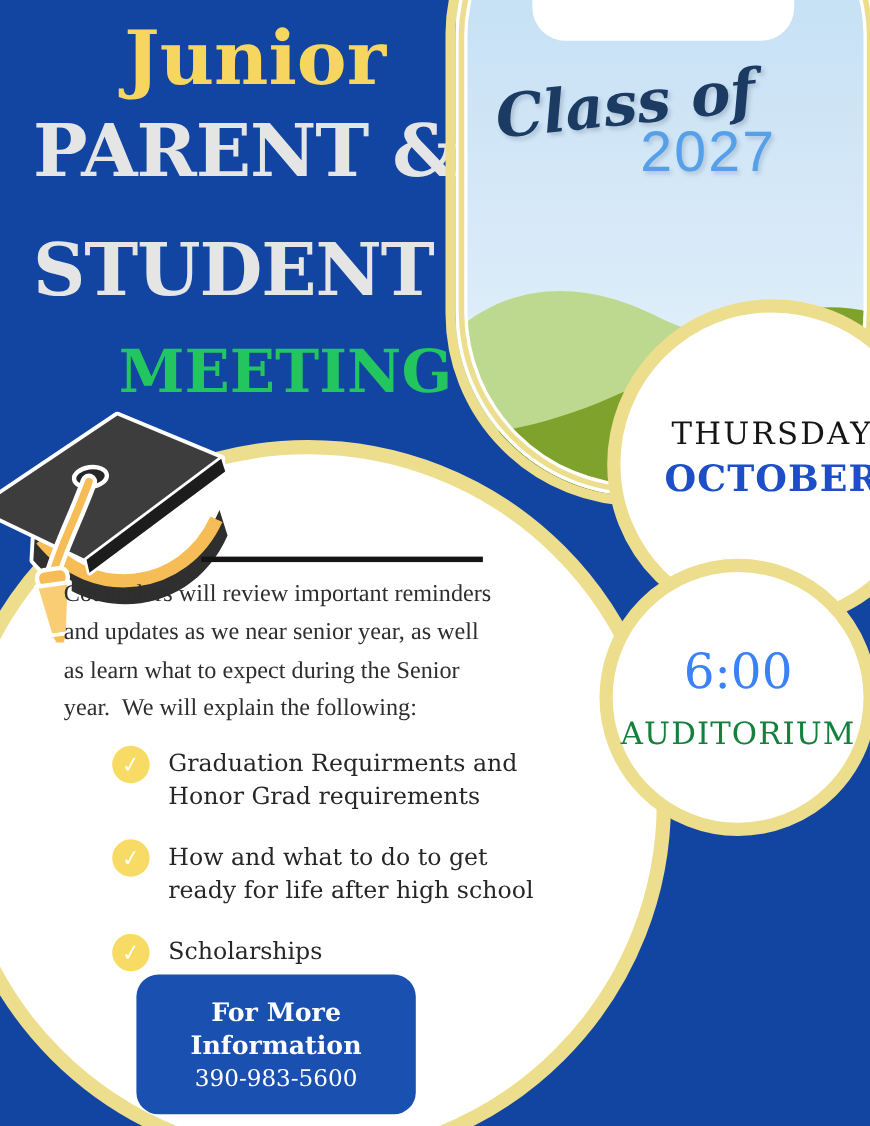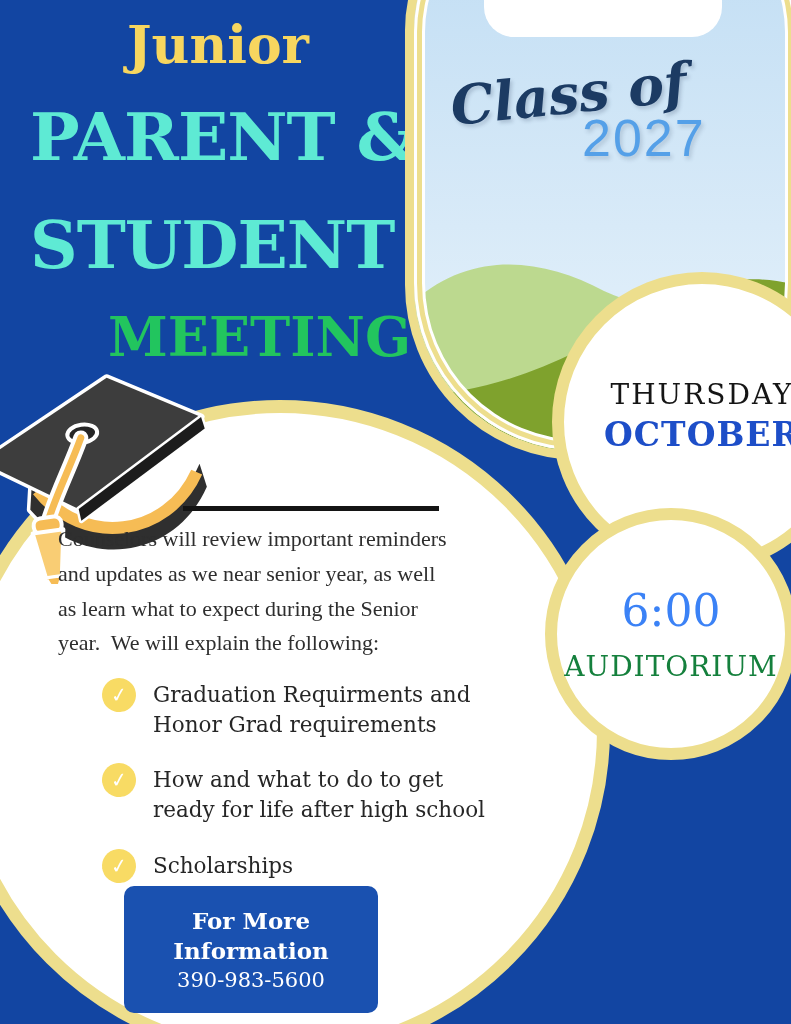--- a/index.html
+++ b/index.html
@@ -4,28 +4,28 @@
 <style>
   html,body{margin:0;padding:0;background:#0b2d6b;}
   .page{
     position:relative;width:791px;height:1024px;overflow:hidden;
     background:#1245A2;font-family:"DejaVu Serif",serif;
   }
   .page *{box-sizing:border-box;}
 
   
   .title-junior{
-    position:absolute;left:53px;top:18px;width:330px;text-align:center;
-    font-family:"DejaVu Serif",serif;font-weight:bold;font-size:52px;line-height:1.05;
+    position:absolute;left:67px;top:18px;width:330px;text-align:center;
+    font-family:"DejaVu Serif",serif;font-weight:bold;font-size:68px;line-height:1.05;
     color:#F7D65F;z-index:5;
   }
   .title-white{
     position:absolute;left:30px;
     font-family:"DejaVu Serif",serif;font-weight:bold;font-size:66px;line-height:1;
-    letter-spacing:-1px;color:#5eead4;z-index:5;
+    letter-spacing:-1px;color:#e5e5e5;z-index:5;
   }
   .title-parent{top:104px;}
   .title-student{top:212px;}
   .title-meeting{
     position:absolute;left:108px;top:310px;
     font-family:"DejaVu Serif",serif;font-weight:bold;font-size:54px;line-height:1;
     color:#22c55e;z-index:5;
   }
 
   
@@ -97,21 +97,21 @@
     color:#ffffff;font-family:"DejaVu Sans",sans-serif;font-weight:bold;
     font-size:20px;line-height:34px;text-align:center;transform:rotate(-8deg);
   }
   .bullet-label{
     font-family:"DejaVu Serif",serif;font-size:21.5px;line-height:1.38;color:#262626;
     white-space:pre-wrap;padding-top:2px;
   }
 
   .contact{
     position:absolute;left:124px;top:886px;width:254px;
-    background:#1A51B0;border-radius:10px;color:#ffffff;text-align:center;
+    background:#1A51B0;border-radius:20px;color:#ffffff;text-align:center;
     padding:20px 10px 18px;z-index:45;
   }
   .contact-heading{font-family:"DejaVu Serif",serif;font-weight:bold;font-size:23px;line-height:1.3;}
   .contact-phone{font-family:"DejaVu Serif",serif;font-size:21px;line-height:1.4;}
 </style>
 </head>
 <body>
 
 <div class="page">
 

